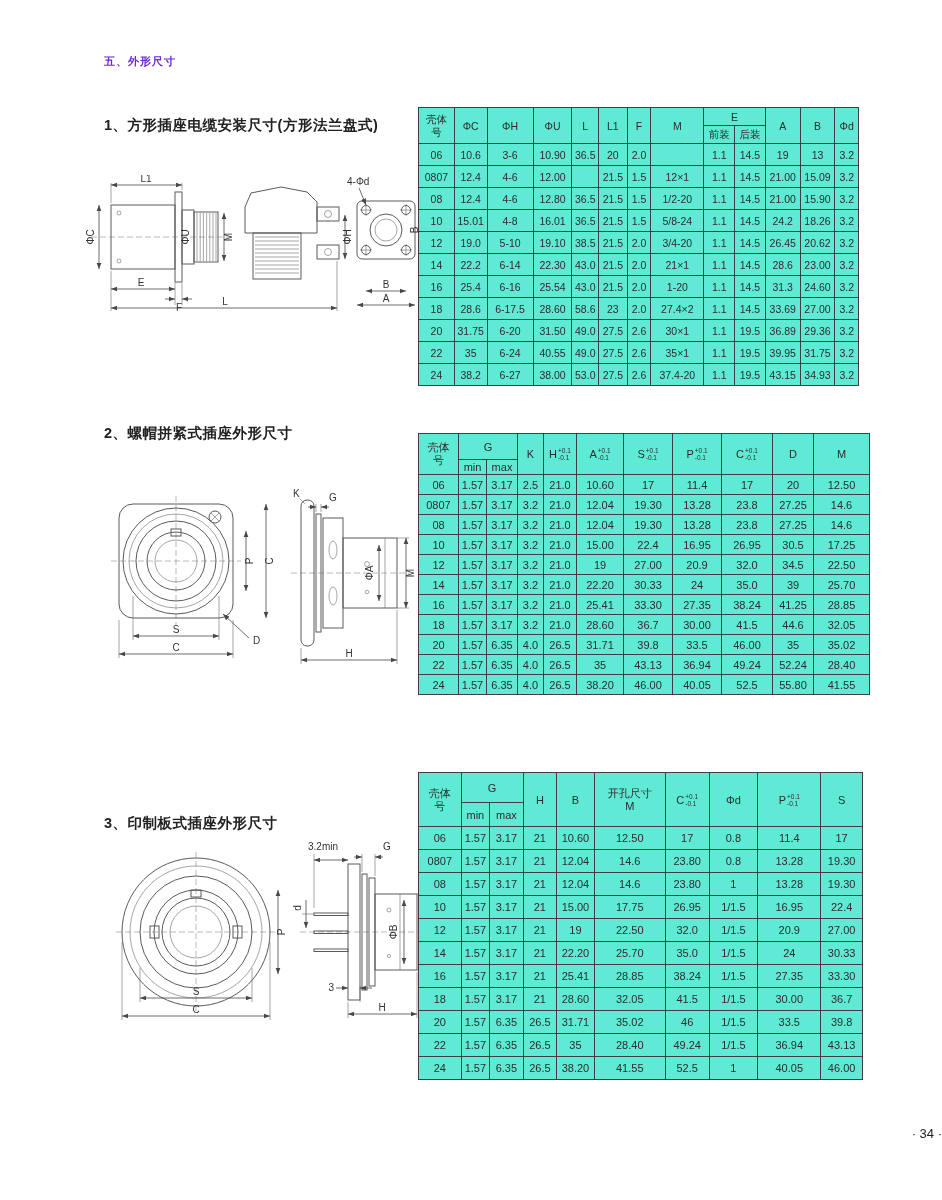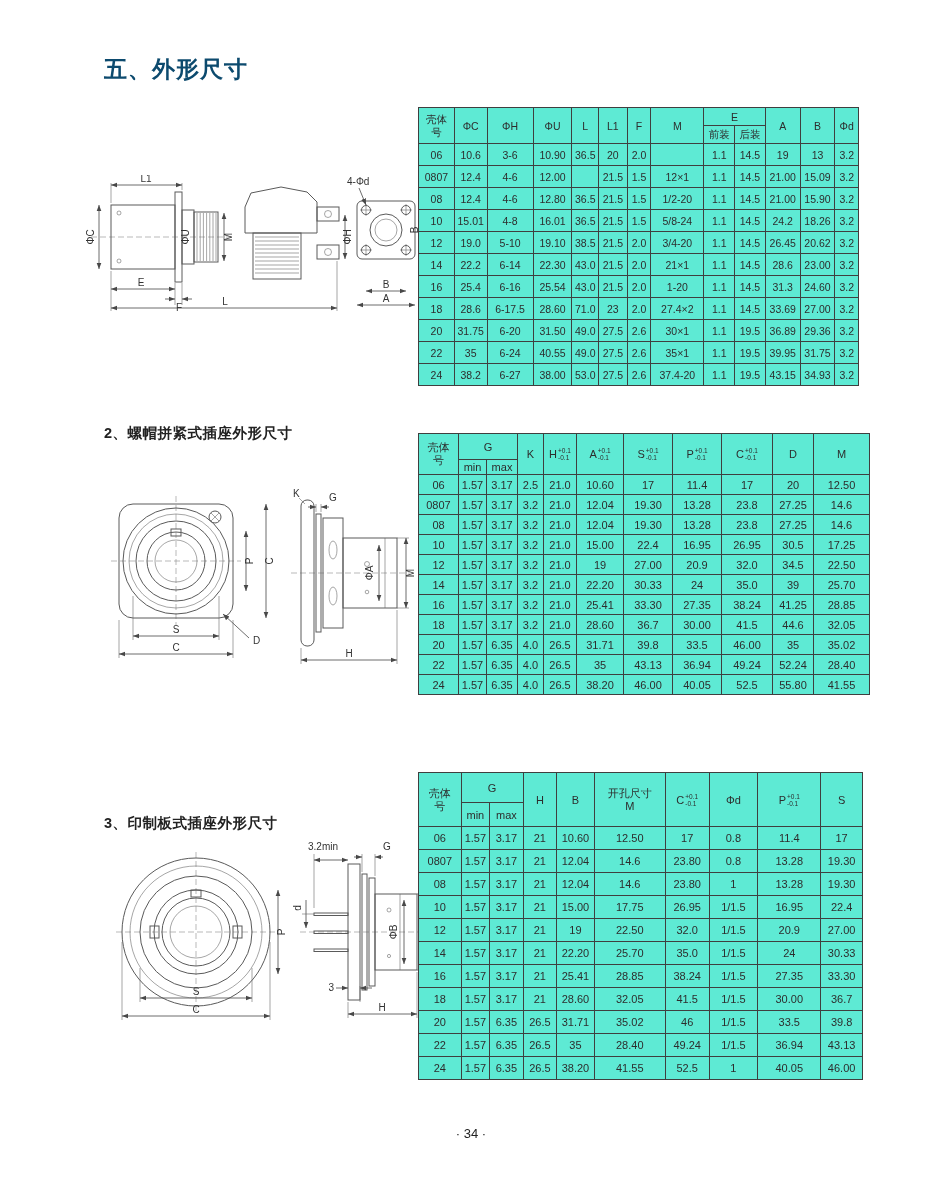--- a/index.html
+++ b/index.html
@@ -1,25 +1,25 @@
 <!DOCTYPE html>
 <html><head>
 <meta charset="utf-8">
 <style>
   html,body { margin:0; padding:0; background:#ffffff; }
   .page {
     position:relative; width:942px; height:1200px; background:#ffffff;
     font-family:"Liberation Sans", sans-serif; color:#2a2a2a; overflow:hidden;
   }
-  .doc-title { position:absolute; left:104px; top:54px; font-size:23px; font-weight:bold; letter-spacing:1px; color:#0c4a6e; }
+  .doc-title { position:absolute; left:104px; top:54px; font-size:11px; font-weight:bold; letter-spacing:1px; color:#6d28d9; }
   .sec-heading { position:absolute; font-size:14.5px; font-weight:bold; color:#222; letter-spacing:0.5px; }
   #h1 { left:104px; top:116px; }
   #h2 { left:104px; top:424px; }
   #h3 { left:104px; top:814px; }
-  .page-num { position:absolute; left:0; right:0; top:1126px; text-align:center; font-size:13px; color:#222; }
+  .page-num { position:absolute; left:0; right:0; top:1126px; text-align:right; font-size:13px; color:#222; }
 
   table { position:absolute; border-collapse:collapse; table-layout:fixed; background:#5eead4; }
   th, td {
     border:1px solid #3f3f3f; text-align:center; vertical-align:middle;
     font-weight:normal; padding:0 1px; overflow:hidden; color:#2d2d2d; white-space:nowrap;
   }
   .pre { white-space:pre-line; line-height:1.15; }
   #t1 { left:418px; top:107px; width:441px; font-size:10.5px; }
   #t1 thead tr { height:18px; }
   #t1 tbody tr { height:22px; }
@@ -54,20 +54,21 @@
   <svg width="0" height="0" style="position:absolute" aria-hidden="true">
     <defs>
       <marker id="ar" viewBox="0 0 10 10" markerWidth="9" markerHeight="9" refX="9" refY="5" orient="auto-start-reverse">
         <path d="M0,1.5 L9,5 L0,8.5 z" fill="#484848"></path>
       </marker>
     </defs>
   </svg>
 
   <div class="doc-title">五、外形尺寸</div>
 
+  <div class="sec-heading" id="h1">1、方形插座电缆安装尺寸(方形法兰盘式)</div>
 
   <svg id="d1" class="drawing" width="355" height="140" viewBox="0 0 355 140">
     <g>
       <line class="cl" x1="6" y1="62" x2="150" y2="62"></line>
       <rect class="outl" x="26" y="30" width="64" height="64"></rect>
       <circle class="thin" cx="34" cy="38" r="2"></circle>
       <circle class="thin" cx="34" cy="86" r="2"></circle>
       <rect class="outl" x="90" y="17" width="7" height="90"></rect>
       <rect class="outl" x="97" y="35" width="12" height="54"></rect>
       <rect class="outl" x="109" y="37" width="24" height="50"></rect>
@@ -297,21 +298,21 @@
           <td>14.5</td>
           <td>31.3</td>
           <td>24.60</td>
           <td>3.2</td>
         </tr>
         <tr>
           <td>18</td>
           <td>28.6</td>
           <td>6-17.5</td>
           <td>28.60</td>
-          <td>71.0</td>
+          <td>58.6</td>
           <td>23</td>
           <td>2.0</td>
           <td>27.4×2</td>
           <td>1.1</td>
           <td>14.5</td>
           <td>33.69</td>
           <td>27.00</td>
           <td>3.2</td>
         </tr>
         <tr>

